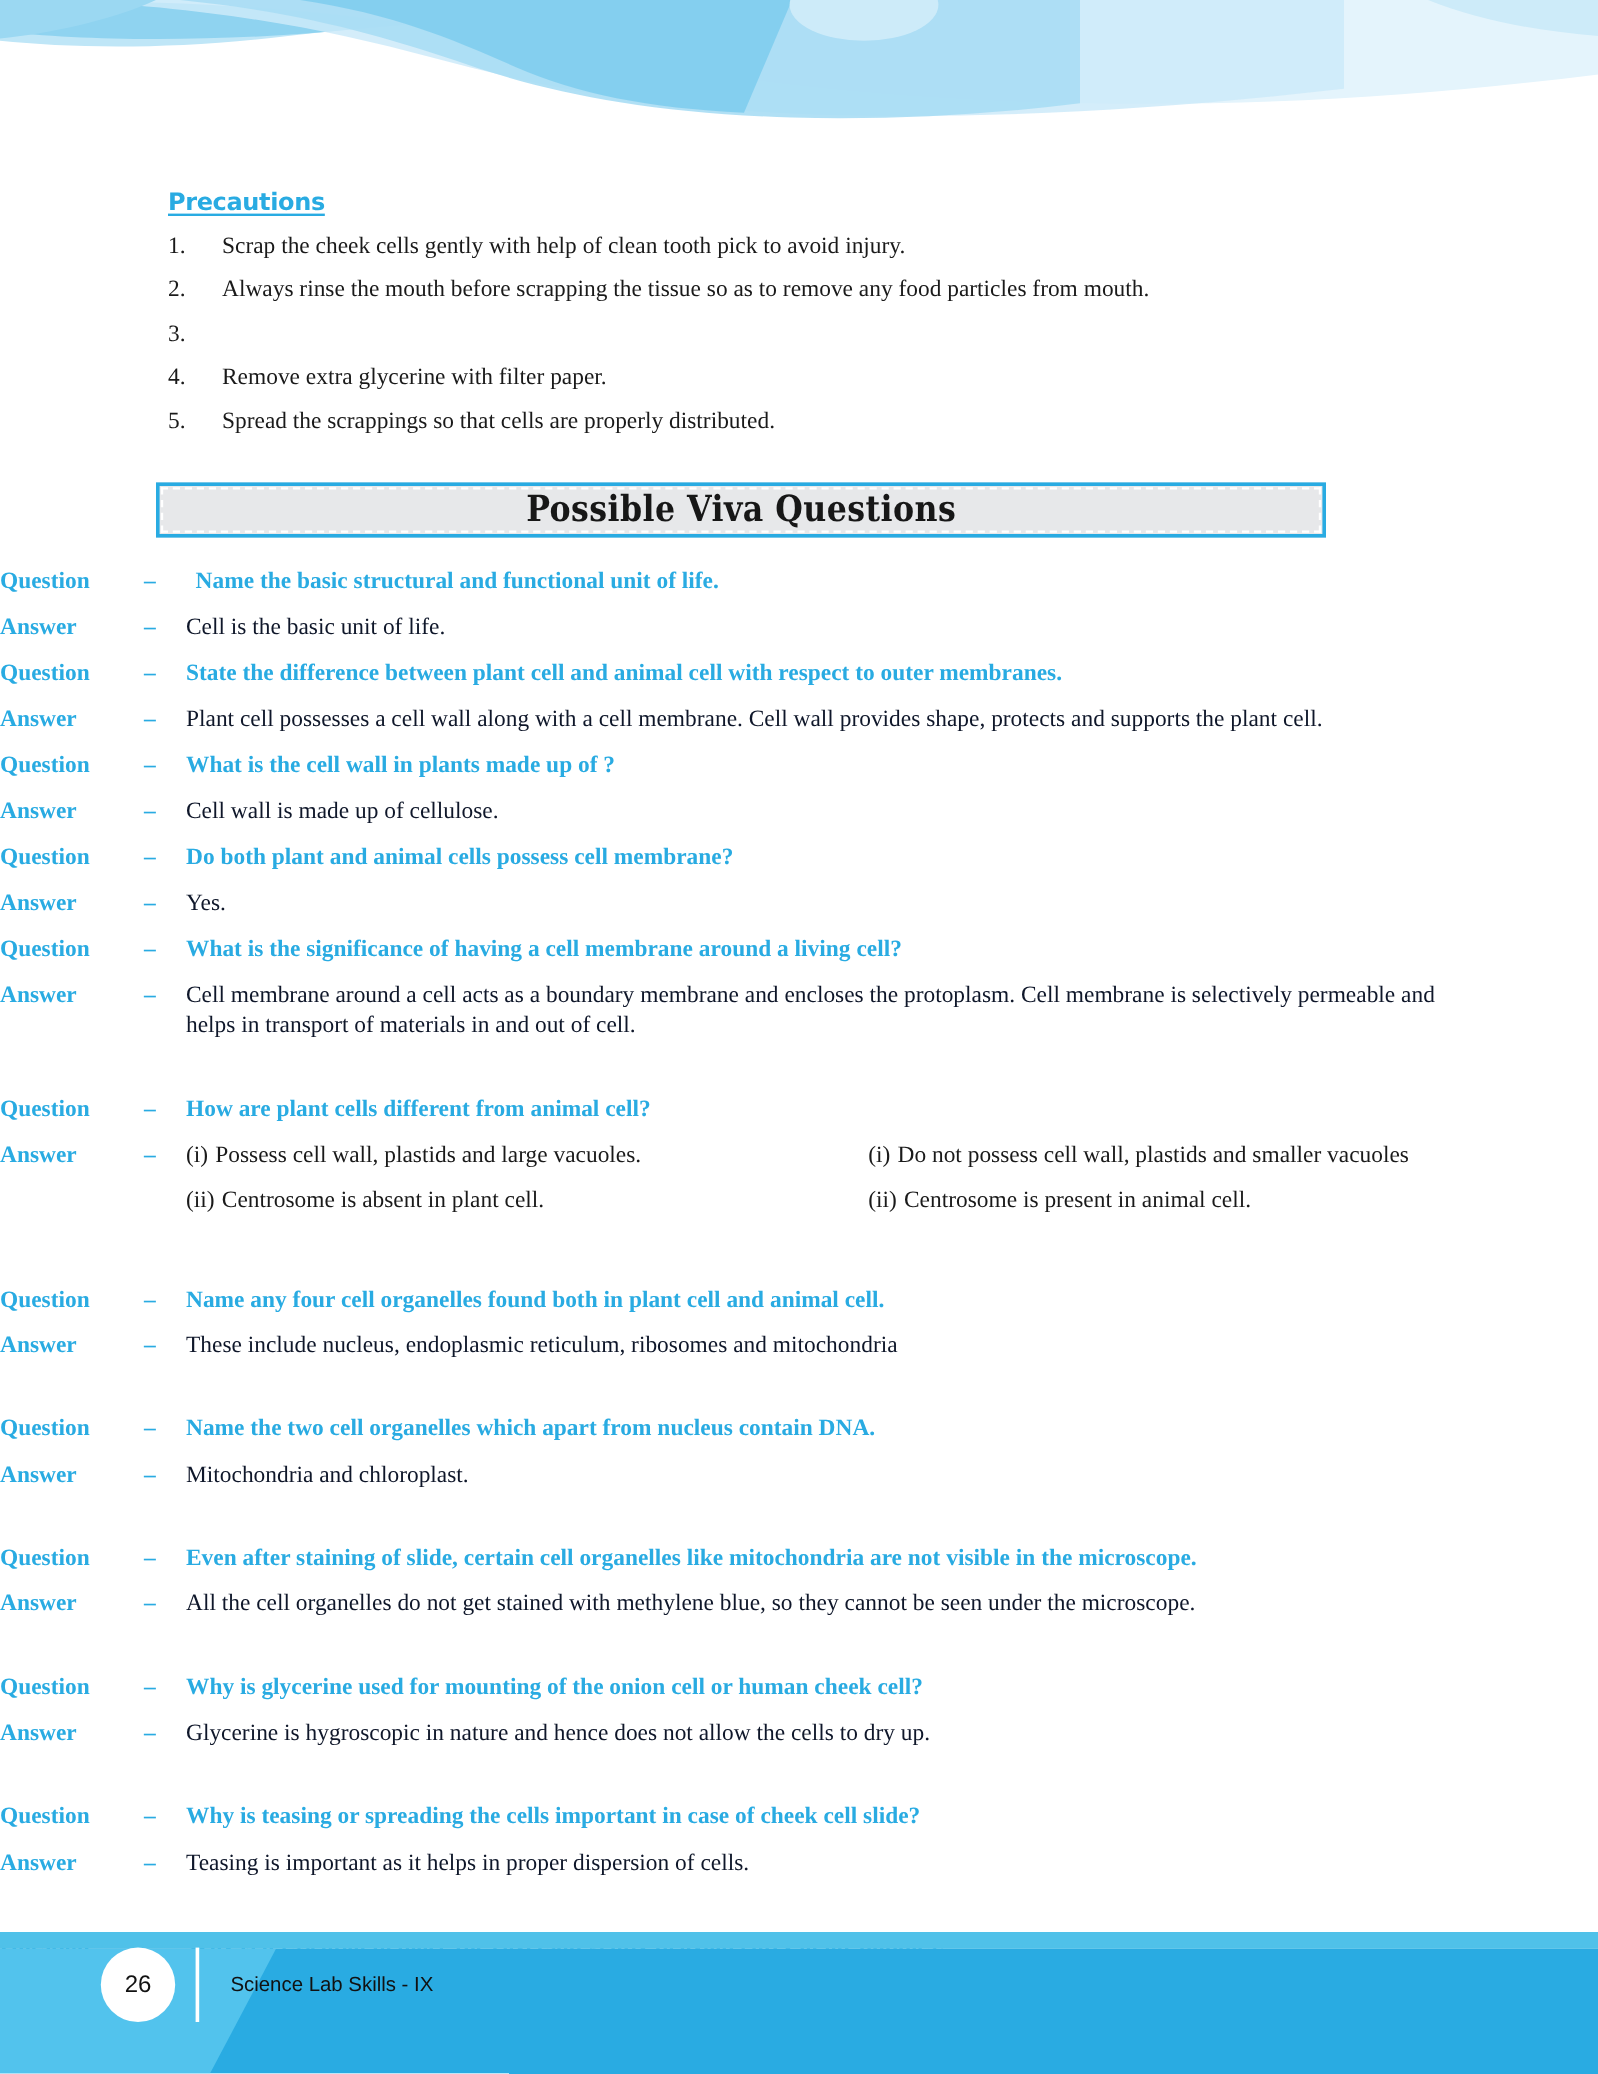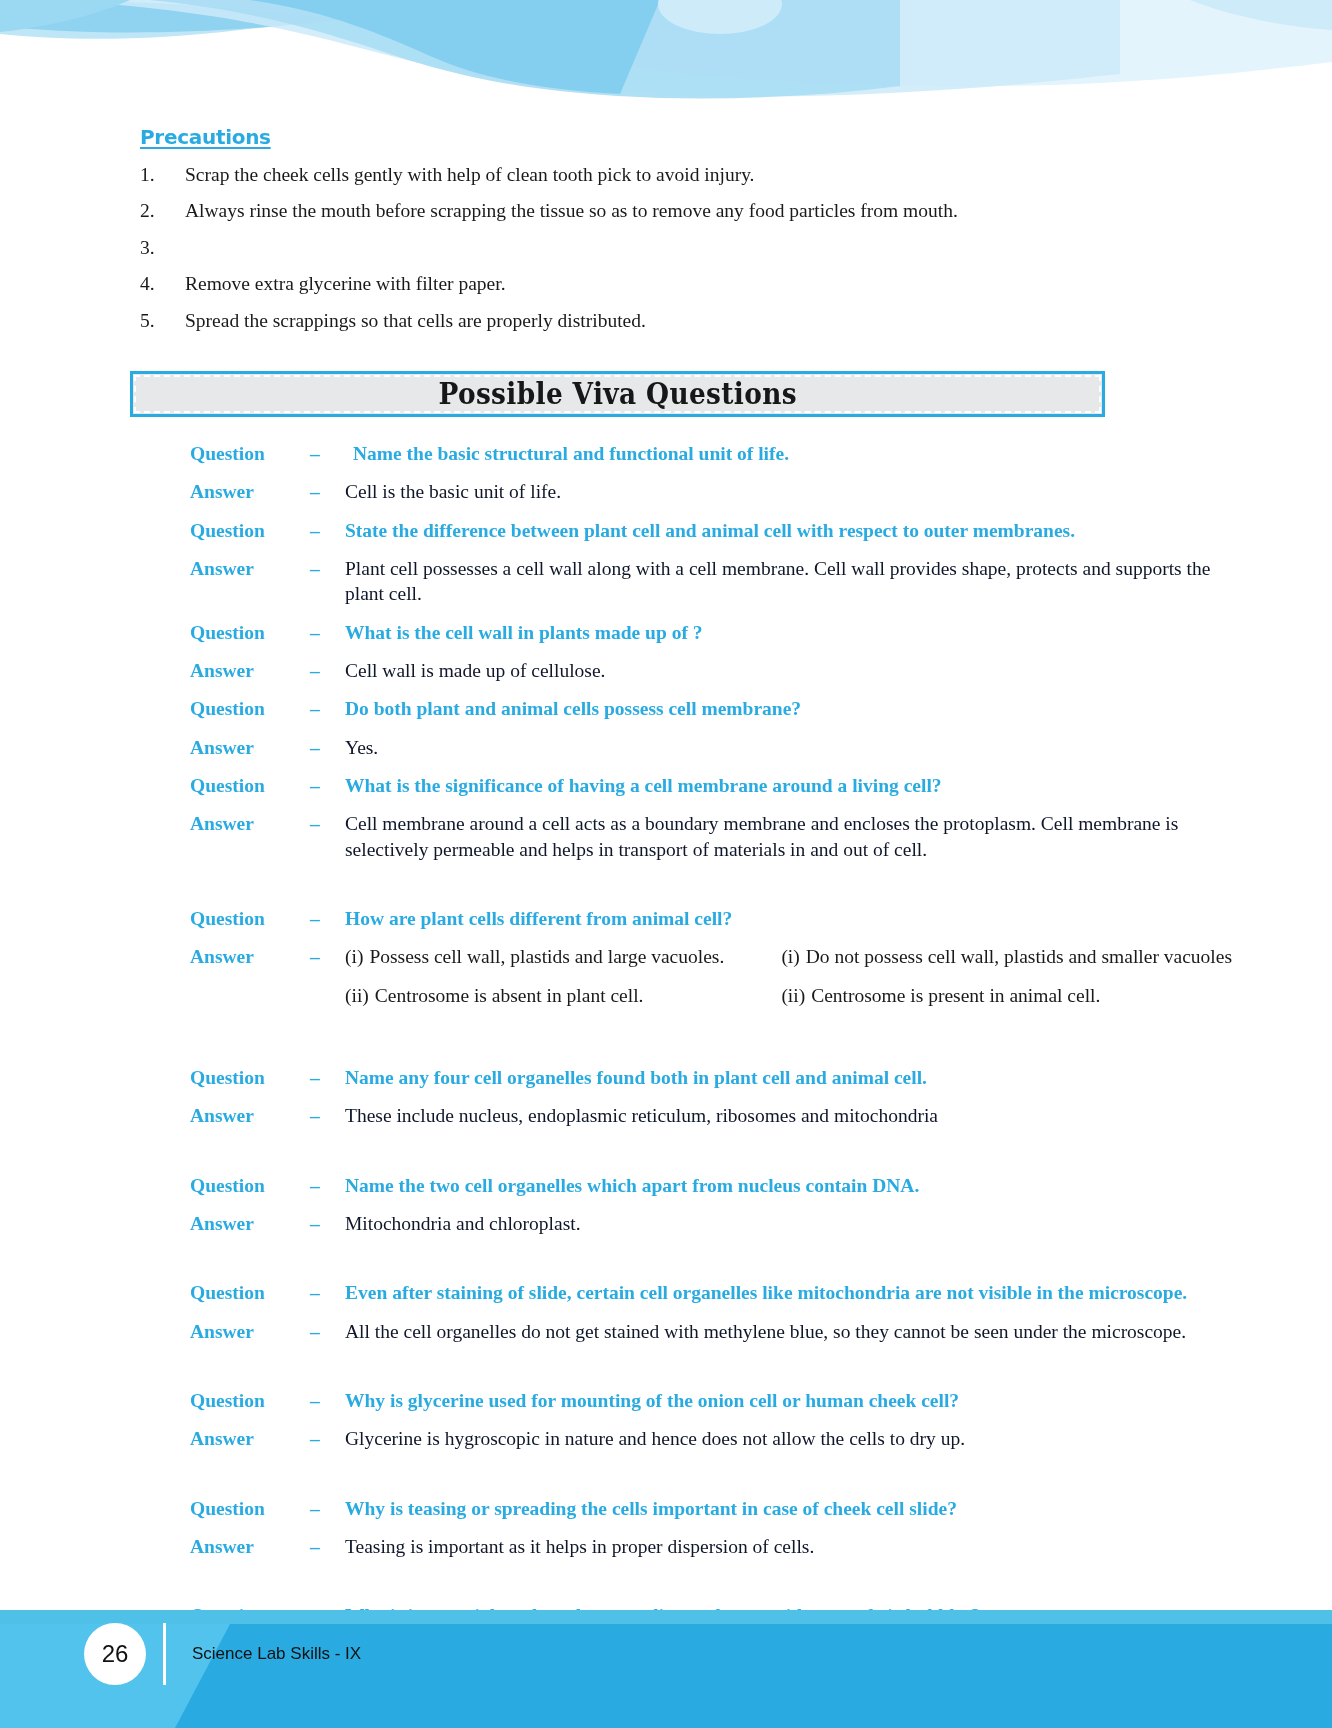--- a/index.html
+++ b/index.html
@@ -34,20 +34,21 @@
   .precautions-heading {
     margin-left: 140px;
     color: #29ABE2;
     font-family: "DejaVu Sans", sans-serif;
     font-weight: bold;
     font-size: 20px;
     letter-spacing: -0.3px;
     text-decoration: underline;
     text-underline-offset: 3px;
     display: inline-block;
+    margin-top: 31px;
   }
 
   .precaution-list {
     margin: 14px 0 0 0;
     padding: 0;
     list-style: none;
   }
   .precaution-item {
     display: flex;
     align-items: flex-start;
@@ -101,21 +102,20 @@
   }
   .qa-row {
     display: flex;
     align-items: flex-start;
     font-size: 19.5px;
     line-height: 1.3;
   }
   .qa-row.q { margin-top: 0; }
   .qa-label {
     width: 120px;
-    margin-left: 190px;
     flex: 0 0 auto;
     color: #29ABE2;
     font-weight: bold;
   }
   .qa-dash {
     width: 35px;
     flex: 0 0 auto;
     color: #29ABE2;
     font-weight: bold;
   }
@@ -189,21 +189,21 @@
     height: 62px;
     background: #ffffff;
     border-radius: 50%;
     display: flex;
     align-items: center;
     justify-content: center;
     z-index: 3;
   }
   .footer-page-num {
     font-family: "Liberation Sans", sans-serif;
-    font-size: 24px;
+    font-size: 20px;
     color: #111111;
   }
   .footer-divider {
     position: absolute;
     left: 163px;
     bottom: 43px;
     width: 3px;
     height: 62px;
     background: #ffffff;
     z-index: 3;

